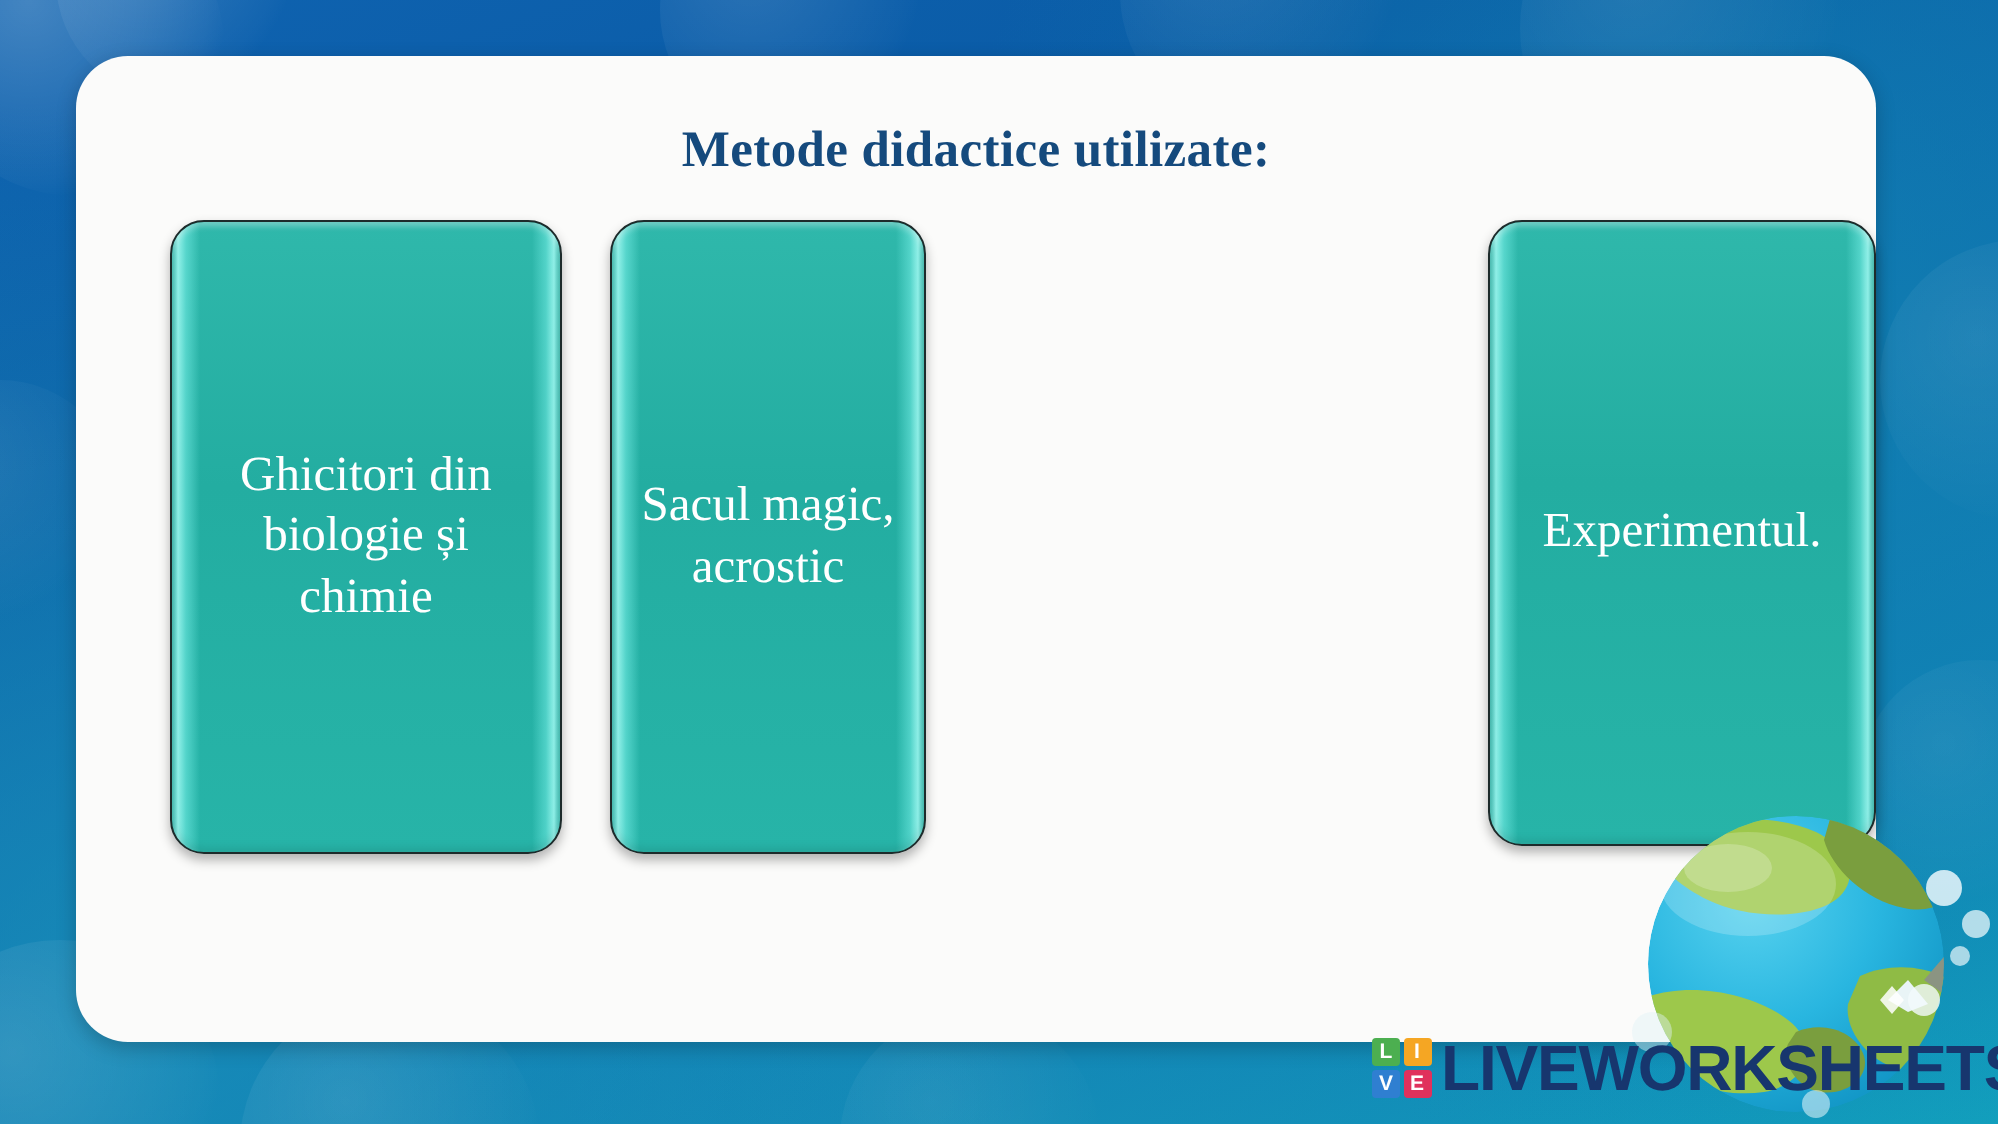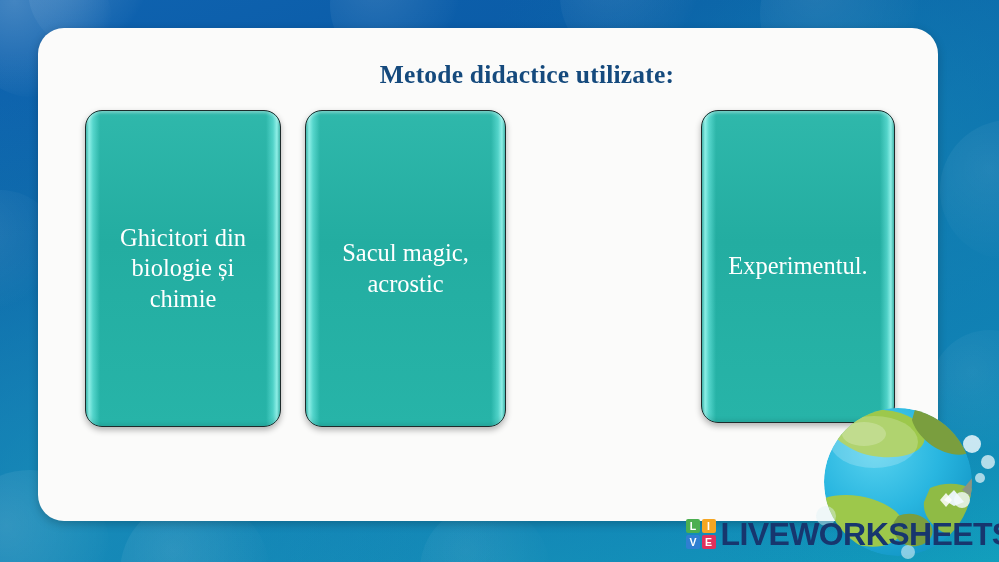--- a/index.html
+++ b/index.html
@@ -59,21 +59,20 @@
     position: absolute;
     left: 0;
     top: 32px;
     width: 100%;
     text-align: center;
     font-family: "Liberation Serif", serif;
     font-weight: bold;
     font-size: 25.5px;
     letter-spacing: .2px;
     color: #154a7d;
-    margin-left: 39px;
   }
 
   
   .card {
     position: absolute;
     background:
       linear-gradient(90deg,
         rgba(255,255,255,0.00) 0px,
         rgba(170,255,248,0.80) 3px,
         rgba(120,240,232,0.55) 7px,
@@ -96,23 +95,23 @@
     text-align: center;
     color: #ffffff;
     font-family: "Liberation Serif", serif;
     font-size: 24.5px;
     line-height: 1.24;
     padding: 0 8px;
     white-space: pre-line;
   }
 
   #card-0 { left: 85px;  top: 110px; width: 196px; height: 317px; }
-  #card-1 { left: 305px; top: 110px; width: 201px; height: 317px; }
+  #card-1 { left: 305px; top: 110px; width: 158px; height: 317px; }
   #card-2 { left: 521px; top: 110px; width: 197px; height: 313px; }
-  #card-3 { left: 701px; top: 110px; width: 194px; height: 313px; }
+  #card-3 { left: 744px; top: 110px; width: 194px; height: 313px; }
 
   
   #globe-wrap {
     position: absolute;
     left: 812px;
     top: 404px;
     width: 187px;
     height: 158px;
     pointer-events: none;
   }

